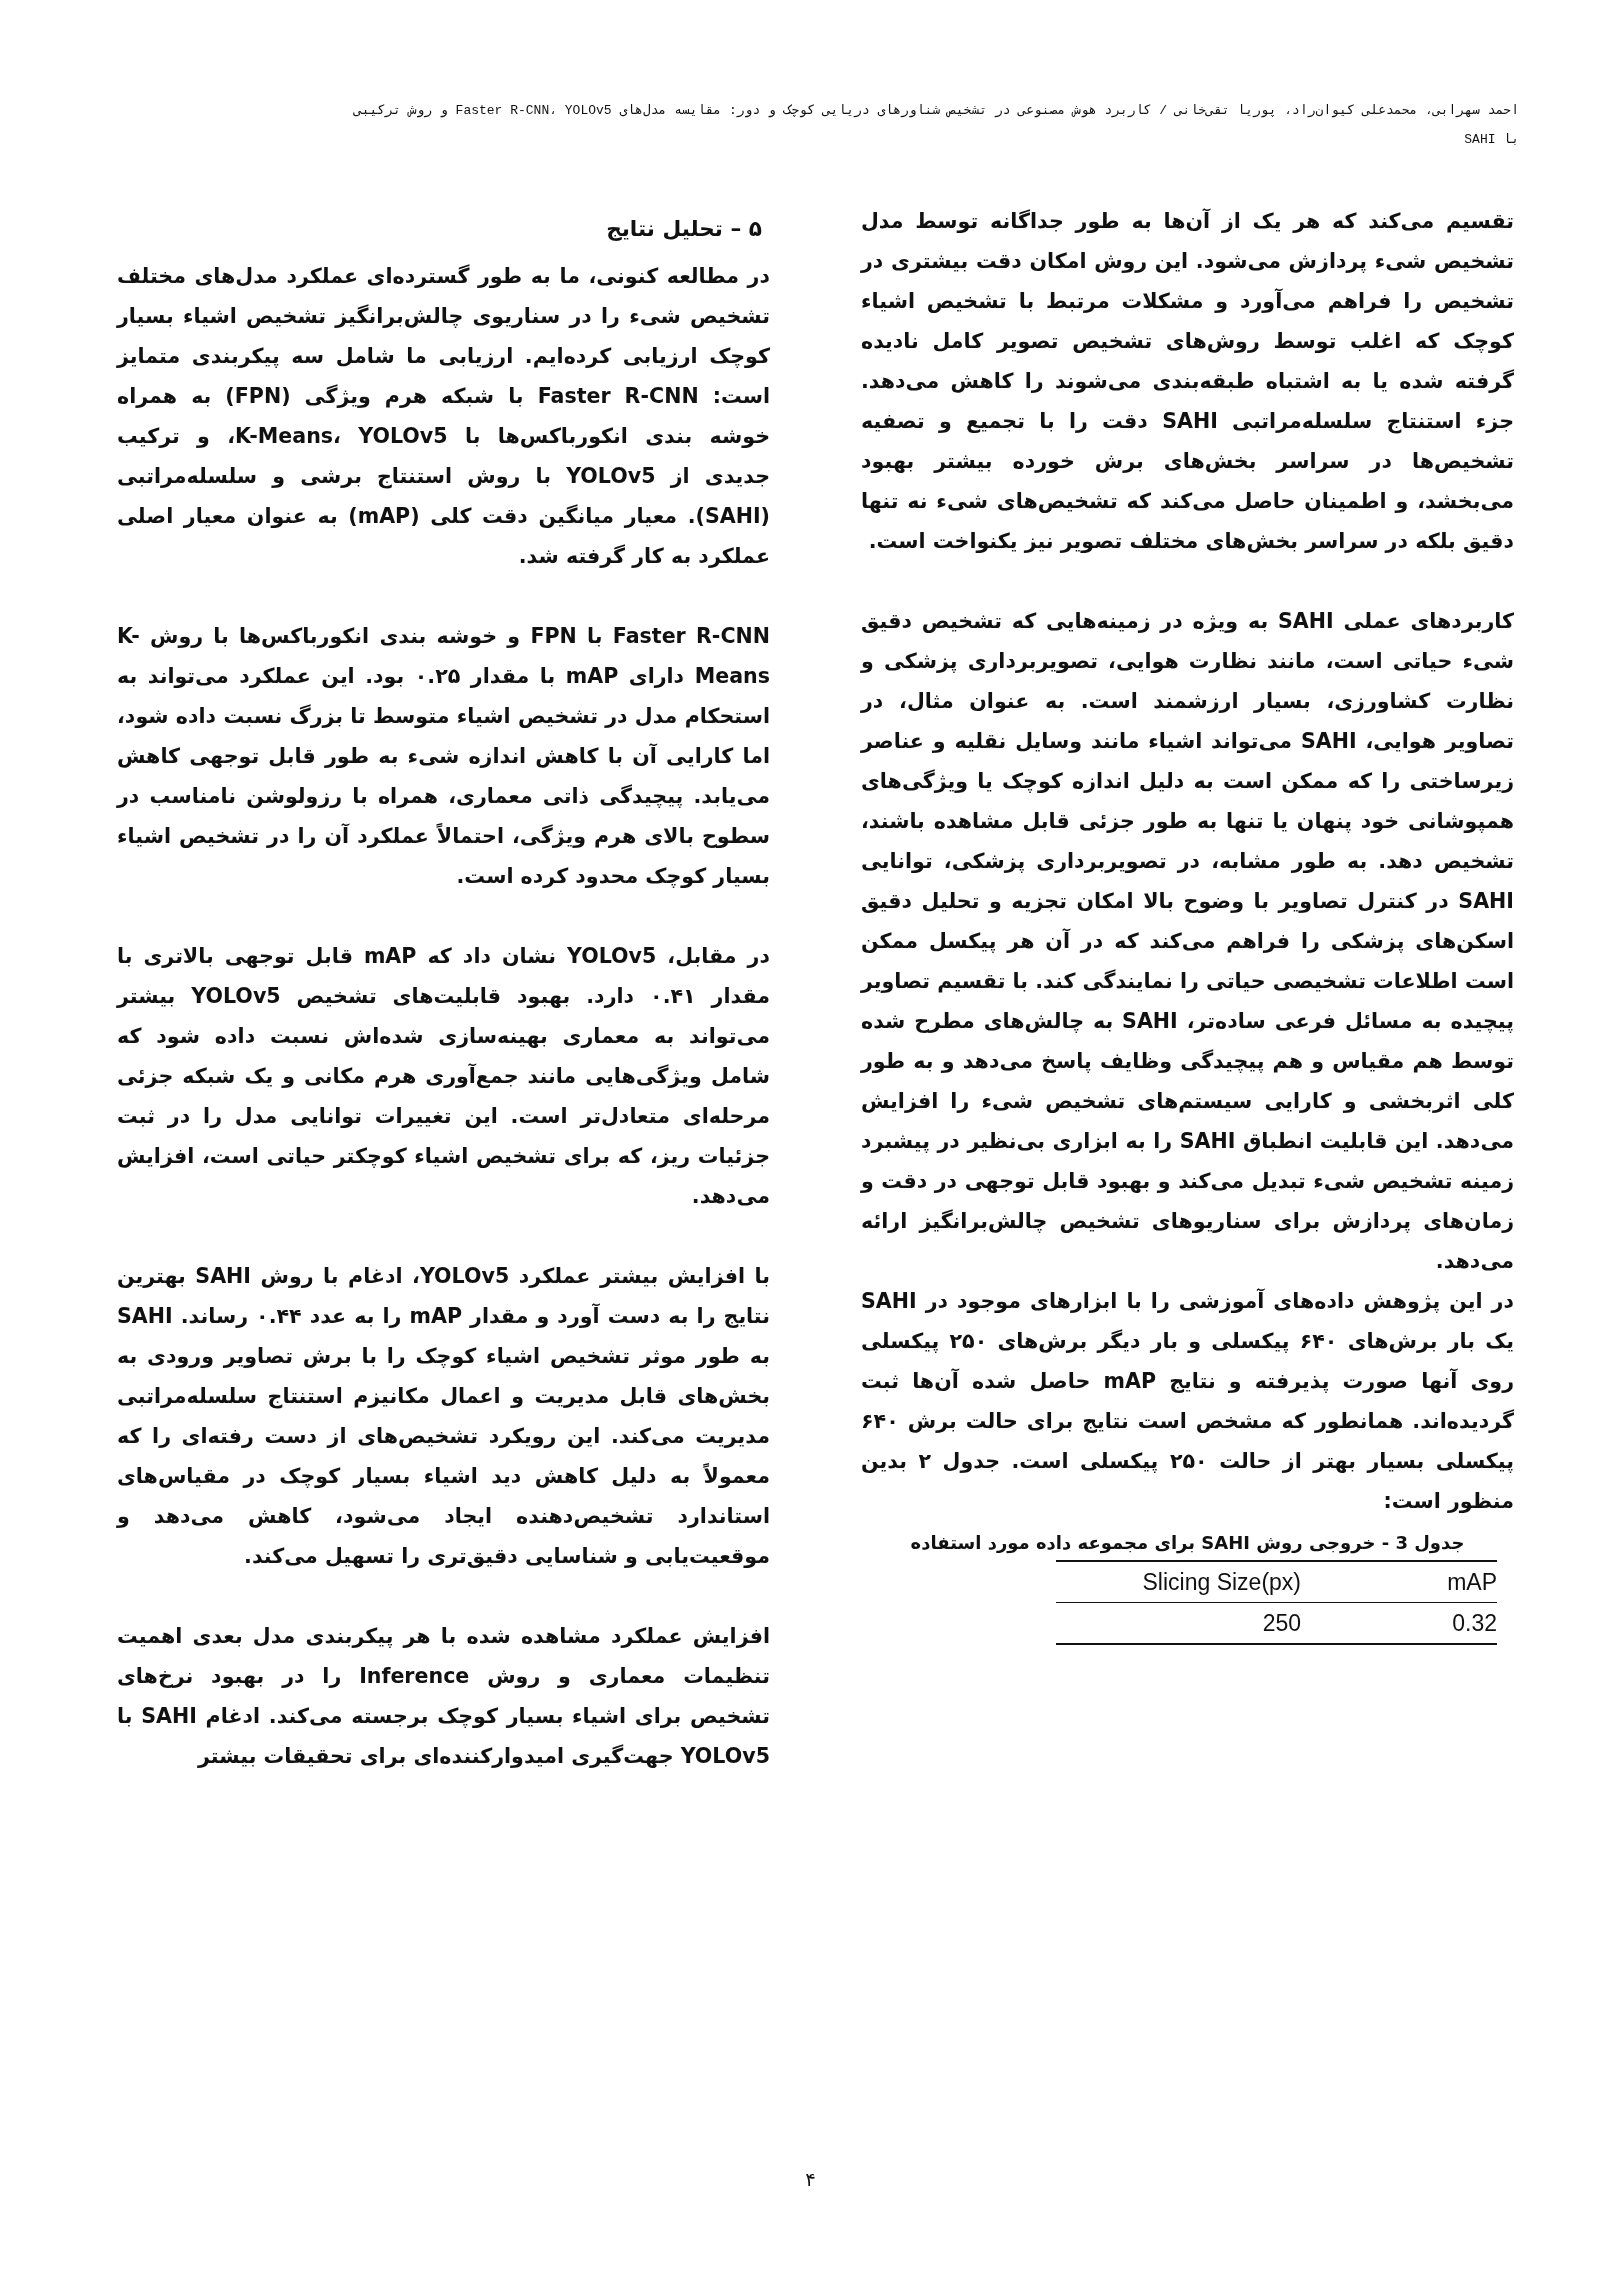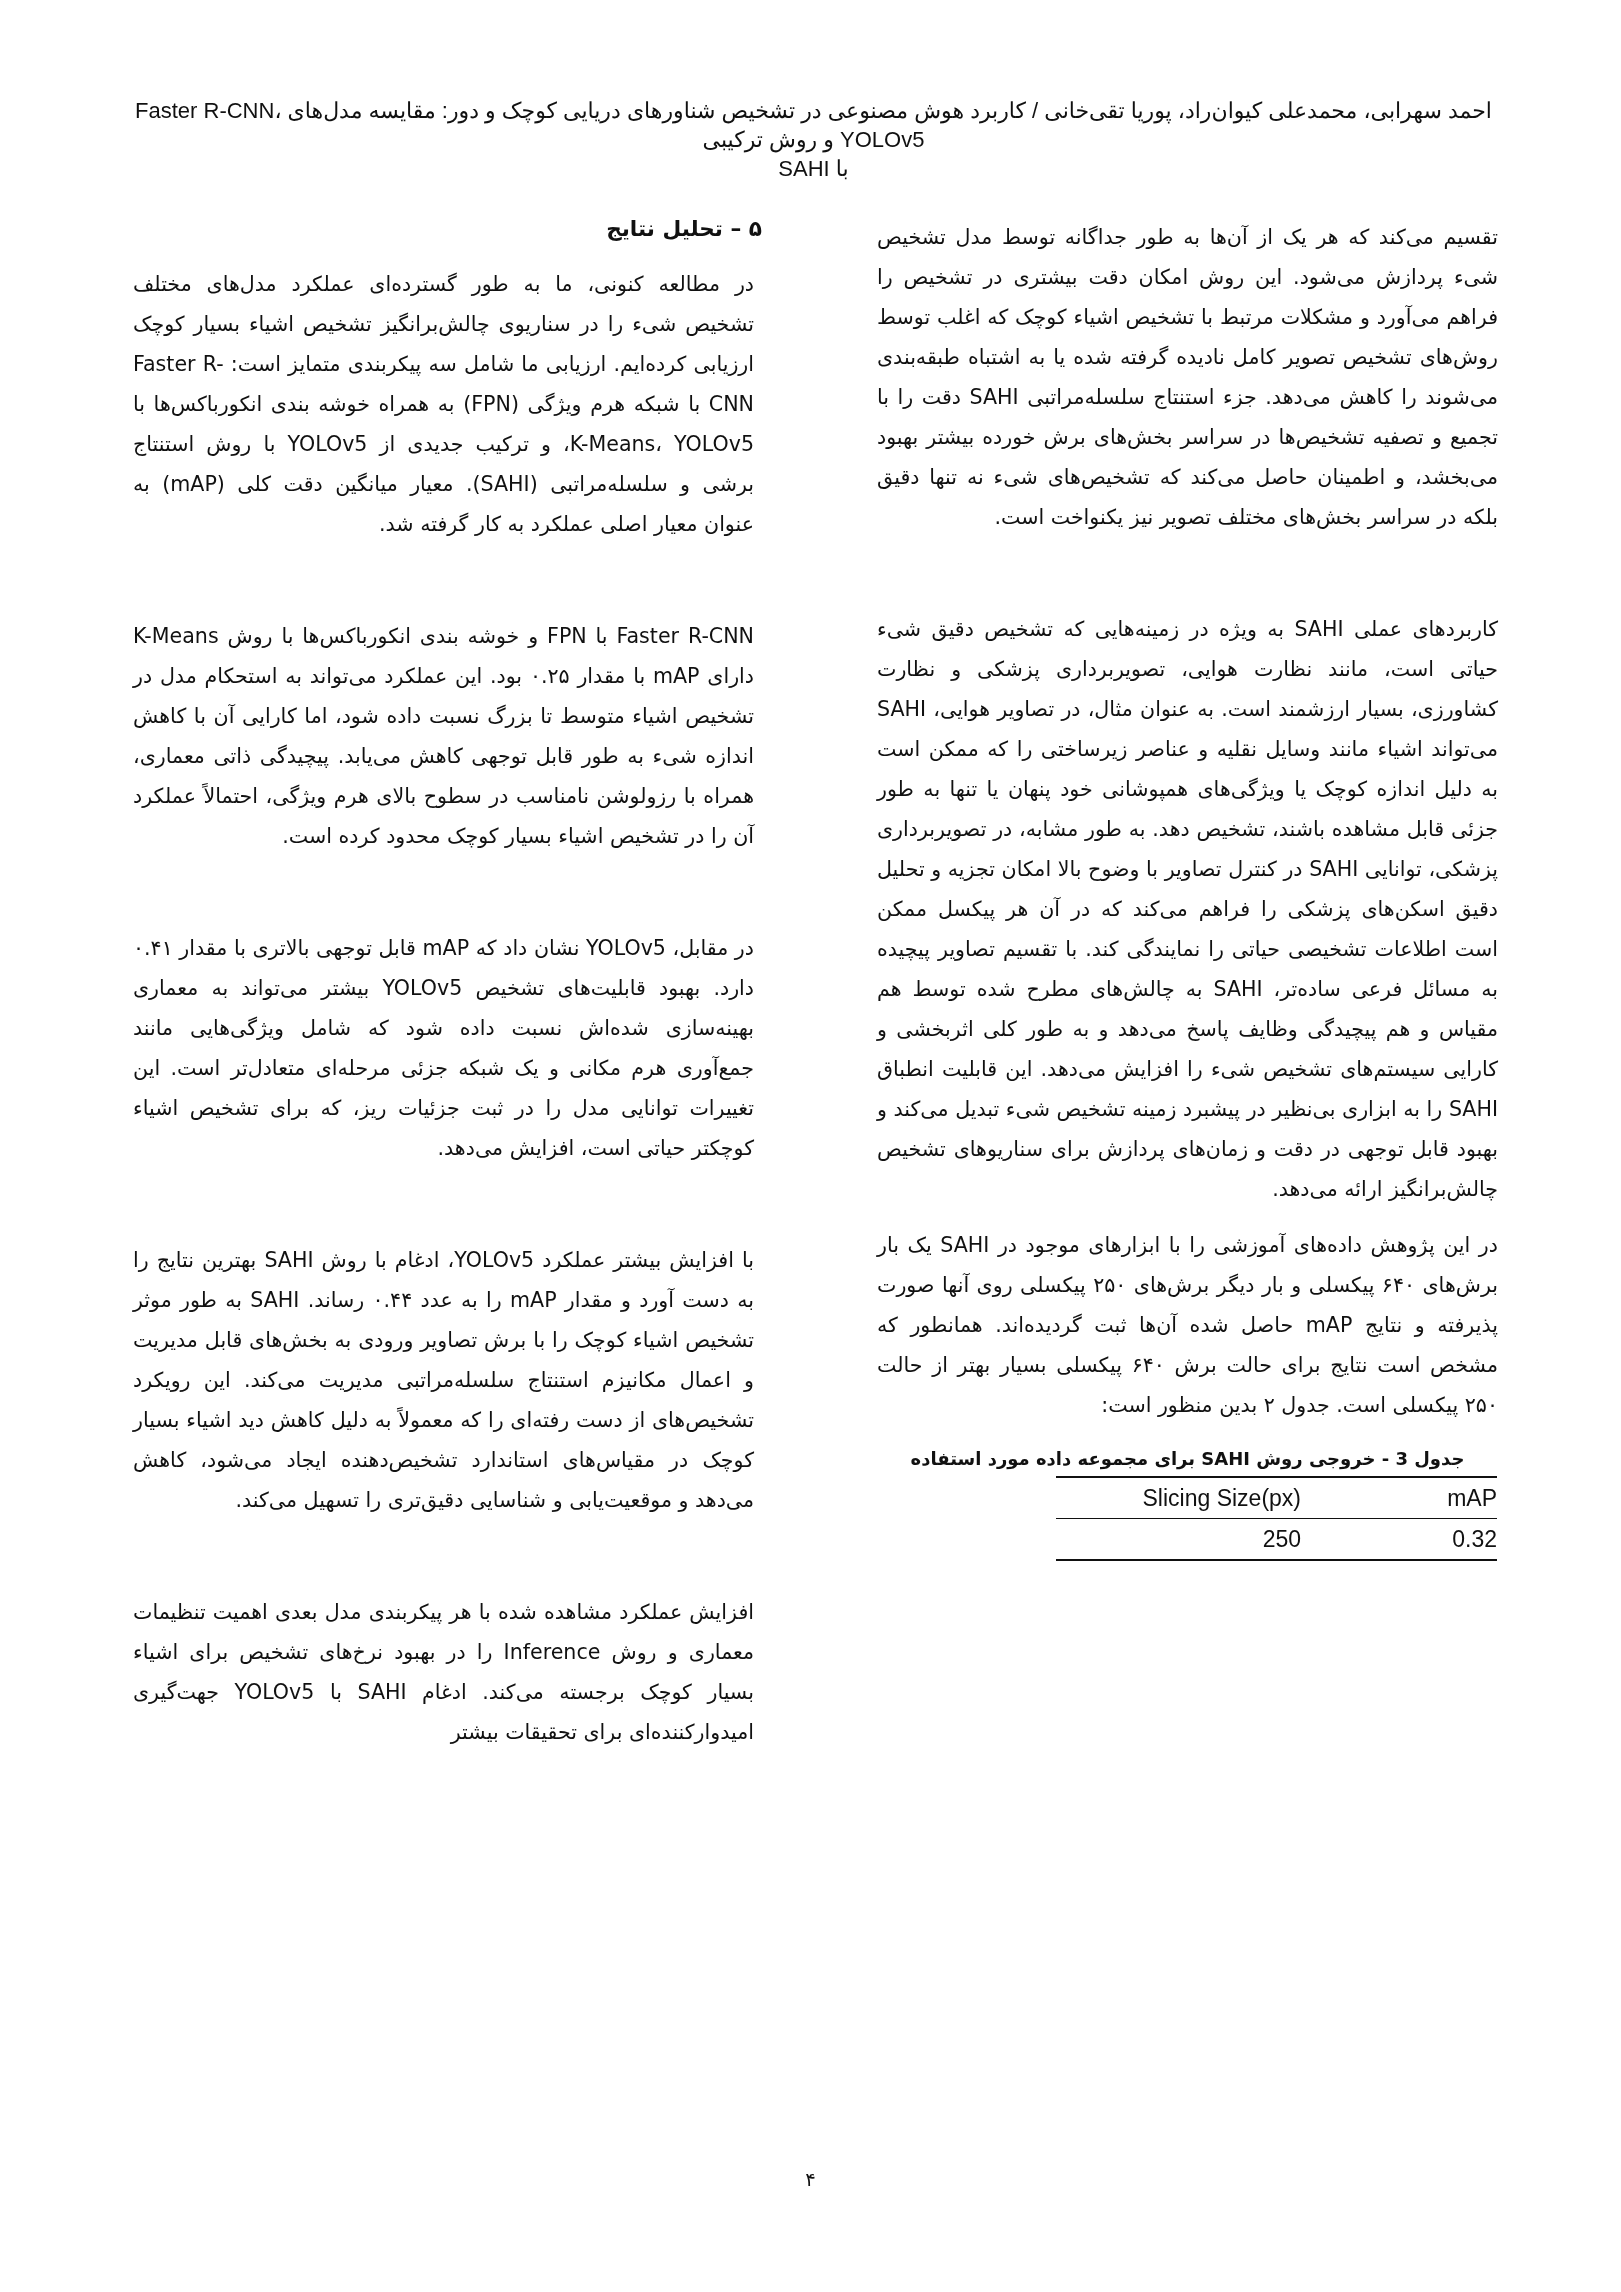--- a/index.html
+++ b/index.html
@@ -2,31 +2,31 @@
 <html><head>
   <meta charset="utf-8">
   <style>
     html, body { margin: 0; padding: 0; background: #ffffff; }
     body {
       width: 1621px; height: 2293px; position: relative; overflow: hidden;
       font-family: "DejaVu Sans", sans-serif; color: #111111;
     }
     .running-header {
       position: absolute; left: 108px; top: 96px; width: 1411px;
-      direction: rtl; text-align: center;
-      font-family: Liberation Sans, sans-serif; font-size: 22px; line-height: 29px;
+      direction: rtl; text-align: right;
+      font-family: Liberation Mono, monospace; font-size: 13px; line-height: 29px;
     }
     .column {
       position: absolute; top: 201px; width: 653px;
       direction: rtl; text-align: justify; text-align-last: right;
       font-size: 20.6px; line-height: 40px;
     }
     .col-right { left: 861px; }
     .col-left  { left: 117px; }
-    .para { margin: 16px; }
+    .para { margin: 0; font-weight: bold; }
     .gap-1 { height: 40px; }
     .section-heading { margin: 8px; font-weight: bold; font-size: 21.6px; line-height: 39px; }
     .table-caption {
       margin: 3.9px 0 0 0; text-align: center; text-align-last: center;
       font-weight: bold; font-size: 18px; line-height: 35px;
     }
     table.results {
       direction: ltr; margin: 0 17px 0 100px; width: 441px; border-collapse: collapse;
       font-family: Liberation Sans, sans-serif; font-size: 23px;
     }

